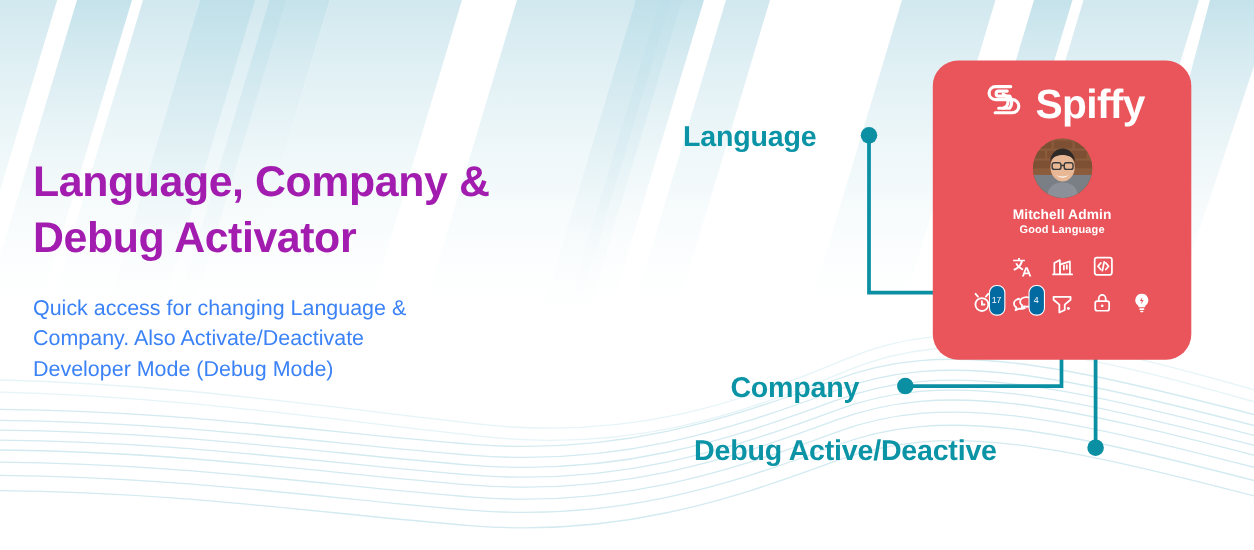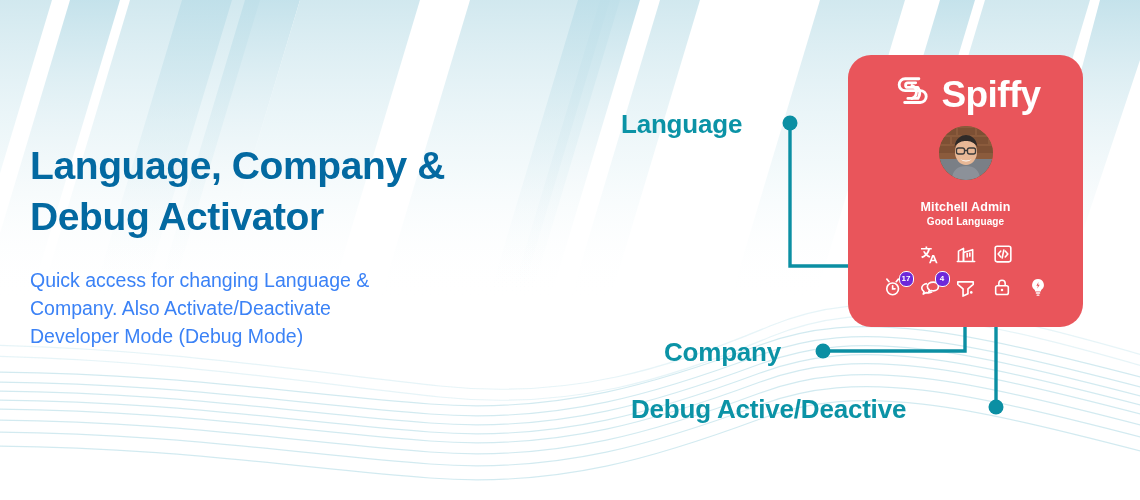--- a/index.html
+++ b/index.html
@@ -25,21 +25,21 @@
   
   #headline-block {
     position: absolute;
     left: 30px; top: 140px;
     width: 520px;
   }
   #page-title {
     font-size: 39px;
     line-height: 51px;
     font-weight: bold;
-    color: #0369a1;
+    color: #a21caf;
     letter-spacing: -0.4px;
     white-space: pre-line;
   }
   #page-subtitle {
     margin-top: 24px;
     font-size: 19.5px;
     line-height: 28px;
     color: #3b82f6;
     white-space: pre-line;
   }
@@ -98,21 +98,21 @@
   }
   #avatar {
     width: 54px; height: 54px;
     border-radius: 50%;
     overflow: hidden;
     position: relative;
     background: #8a5a3b;
   }
   #avatar svg { display: block; }
   #user-name {
-    margin-top: 20px;
+    margin-top: 8px;
     font-size: 12.5px;
     font-weight: bold;
     letter-spacing: 0.1px;
     text-align: center;
   }
   #user-greeting {
     margin-top: 2px;
     font-size: 10px;
     font-weight: bold;
     letter-spacing: 0.1px;
@@ -139,28 +139,28 @@
     position: relative;
     display: inline-flex;
     align-items: center;
     justify-content: center;
     width: 22px; height: 22px;
     cursor: pointer;
   }
   .icon-badge {
     position: absolute;
     top: -5px; right: -9px;
-    min-width: 15px; height: 16px;
+    min-width: 15px; height: 28px;
     padding: 0 2px;
     border-radius: 7px;
-    background: #6d28d9;
+    background: #0369a1;
     border: 1.6px solid #ffffff;
     color: #ffffff;
     font-size: 8px;
-    font-weight: bold;
+    font-weight: normal;
     line-height: 10px;
     display: flex;
     align-items: center;
     justify-content: center;
   }
 </style>
 </head>
 <body>
 
 <div id="stage">

